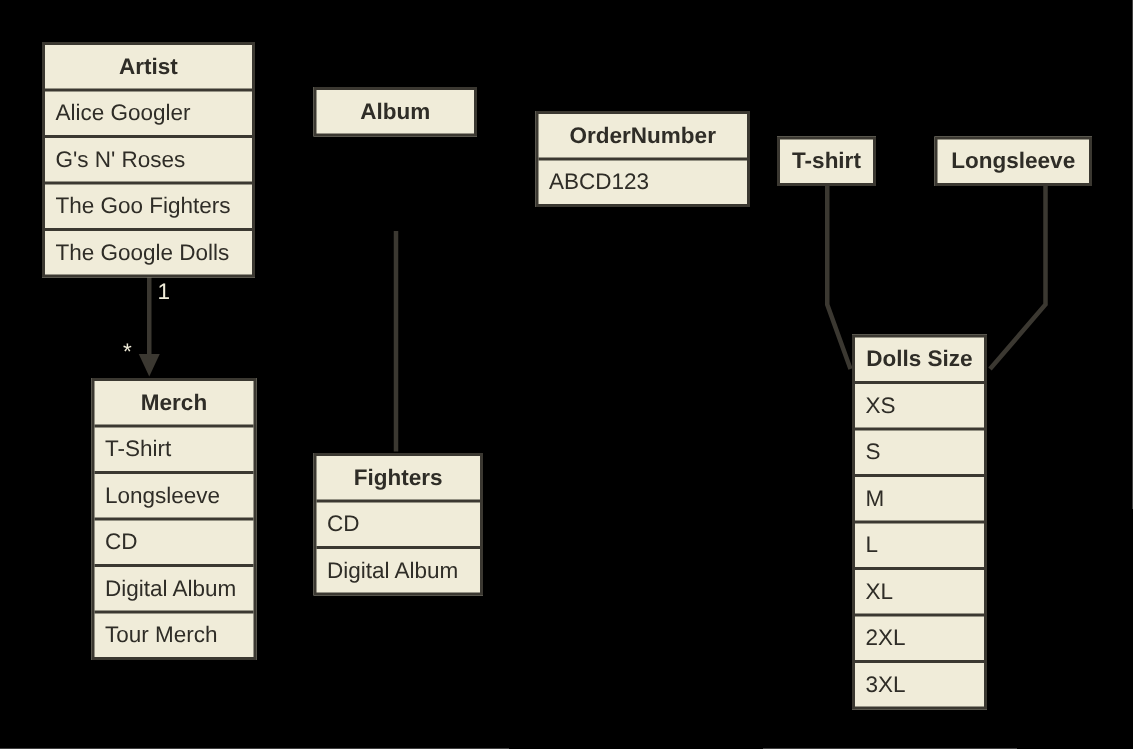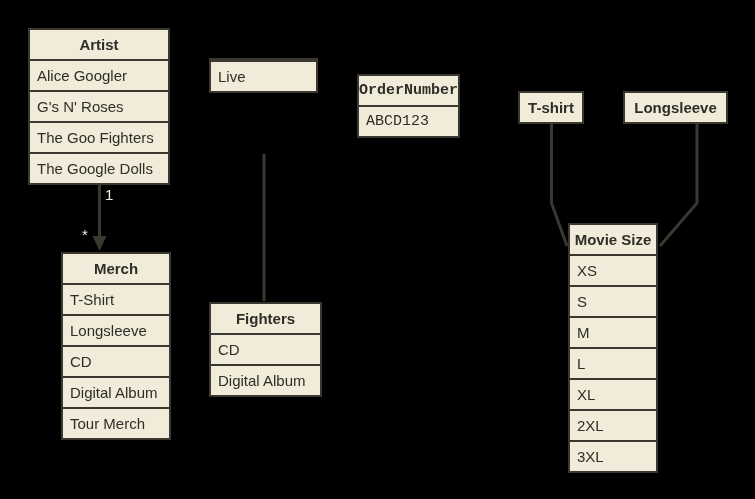--- a/index.html
+++ b/index.html
@@ -74,24 +74,24 @@
 
   <div class="entity" style="left:28px; top:28px; width:142px;">
     <div class="entity-header">Artist</div>
     <div class="entity-row">Alice Googler</div>
     <div class="entity-row">G's N' Roses</div>
     <div class="entity-row">The Goo Fighters</div>
     <div class="entity-row">The Google Dolls</div>
   </div>
 
   <div class="entity" style="left:209px; top:58px; width:109px;">
-    <div class="entity-row">Live</div>
+    <div class="entity-header">Album</div>
   </div>
 
-  <div class="entity" style="left:357px; top:74px; width:103px;font-family:Liberation Mono, monospace;">
+  <div class="entity" style="left:357px; top:74px; width:143px;">
     <div class="entity-header">OrderNumber</div>
     <div class="entity-row">ABCD123</div>
   </div>
 
   <div class="entity" style="left:518px; top:91px; width:66px;">
     <div class="entity-header">T-shirt</div>
   </div>
 
   <div class="entity" style="left:623px; top:91px; width:105px;">
     <div class="entity-header">Longsleeve</div>
@@ -106,21 +106,21 @@
     <div class="entity-row">Tour Merch</div>
   </div>
 
   <div class="entity" style="left:209px; top:302px; width:113px;">
     <div class="entity-header">Fighters</div>
     <div class="entity-row">CD</div>
     <div class="entity-row">Digital Album</div>
   </div>
 
   <div class="entity" style="left:568px; top:223px; width:90px;">
-    <div class="entity-header">Movie Size</div>
+    <div class="entity-header">Dolls Size</div>
     <div class="entity-row">XS</div>
     <div class="entity-row">S</div>
     <div class="entity-row">M</div>
     <div class="entity-row">L</div>
     <div class="entity-row">XL</div>
     <div class="entity-row">2XL</div>
     <div class="entity-row">3XL</div>
   </div>
 
   <span class="edge-label" style="left:105px; top:187px;">1</span>

